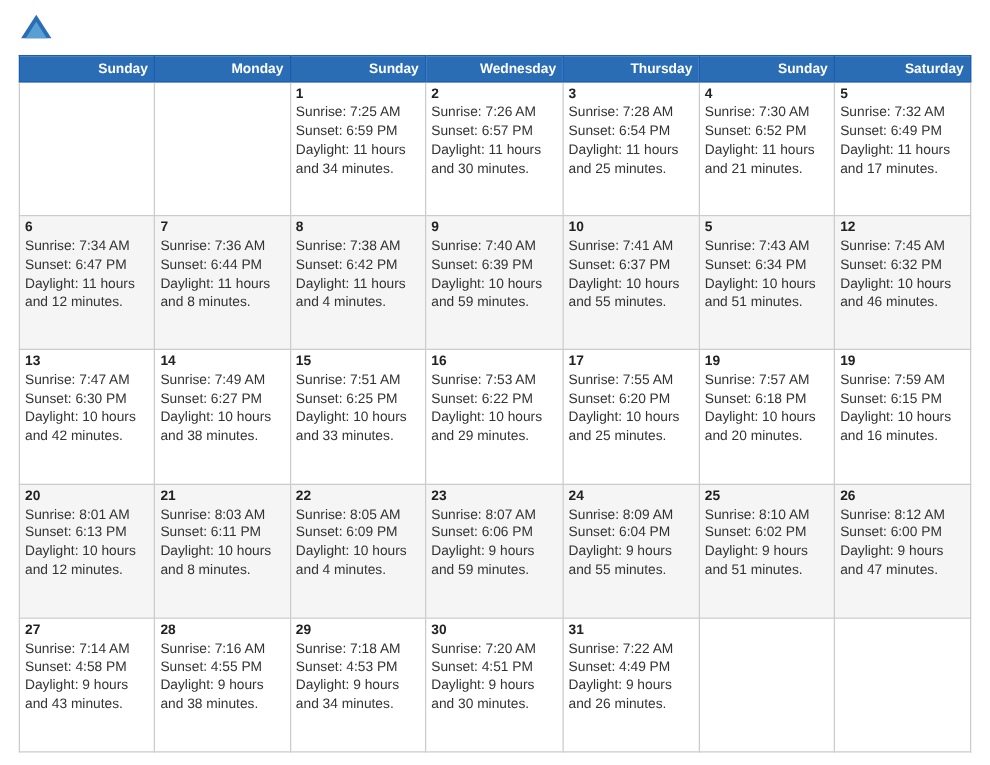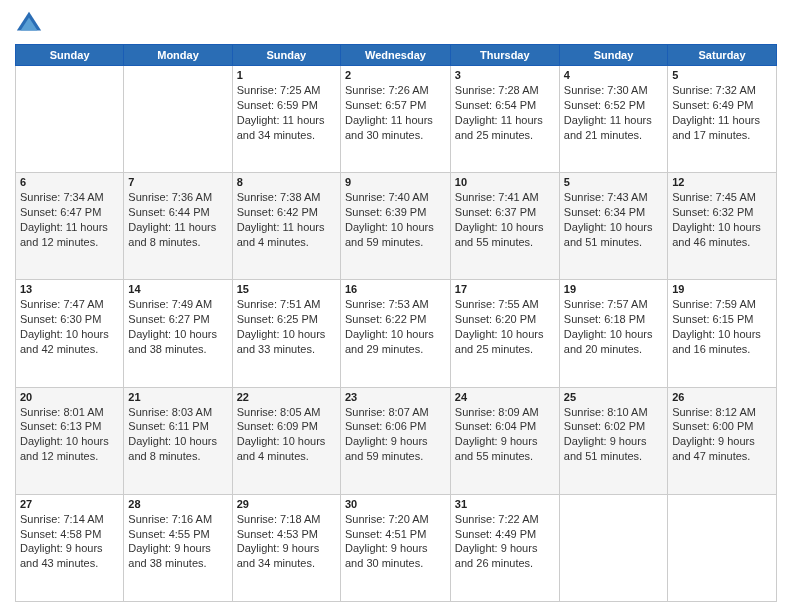--- a/index.html
+++ b/index.html
@@ -63,21 +63,21 @@
     .calendar {
       width: 100%;
       border-collapse: collapse;
       flex: 1;
       font-size: 10px;
     }
     .calendar th {
       background: #2a6db5;
       color: #fff;
       padding: 4px 5px;
-      text-align: center;
+      text-align: right;
       font-size: 11px;
       font-weight: bold;
       border: 1px solid #1a5db5;
     }
     .calendar td {
       border: 1px solid #ccc;
       vertical-align: top;
       padding: 3px 4px;
       width: 113px;
       height: 78px;

